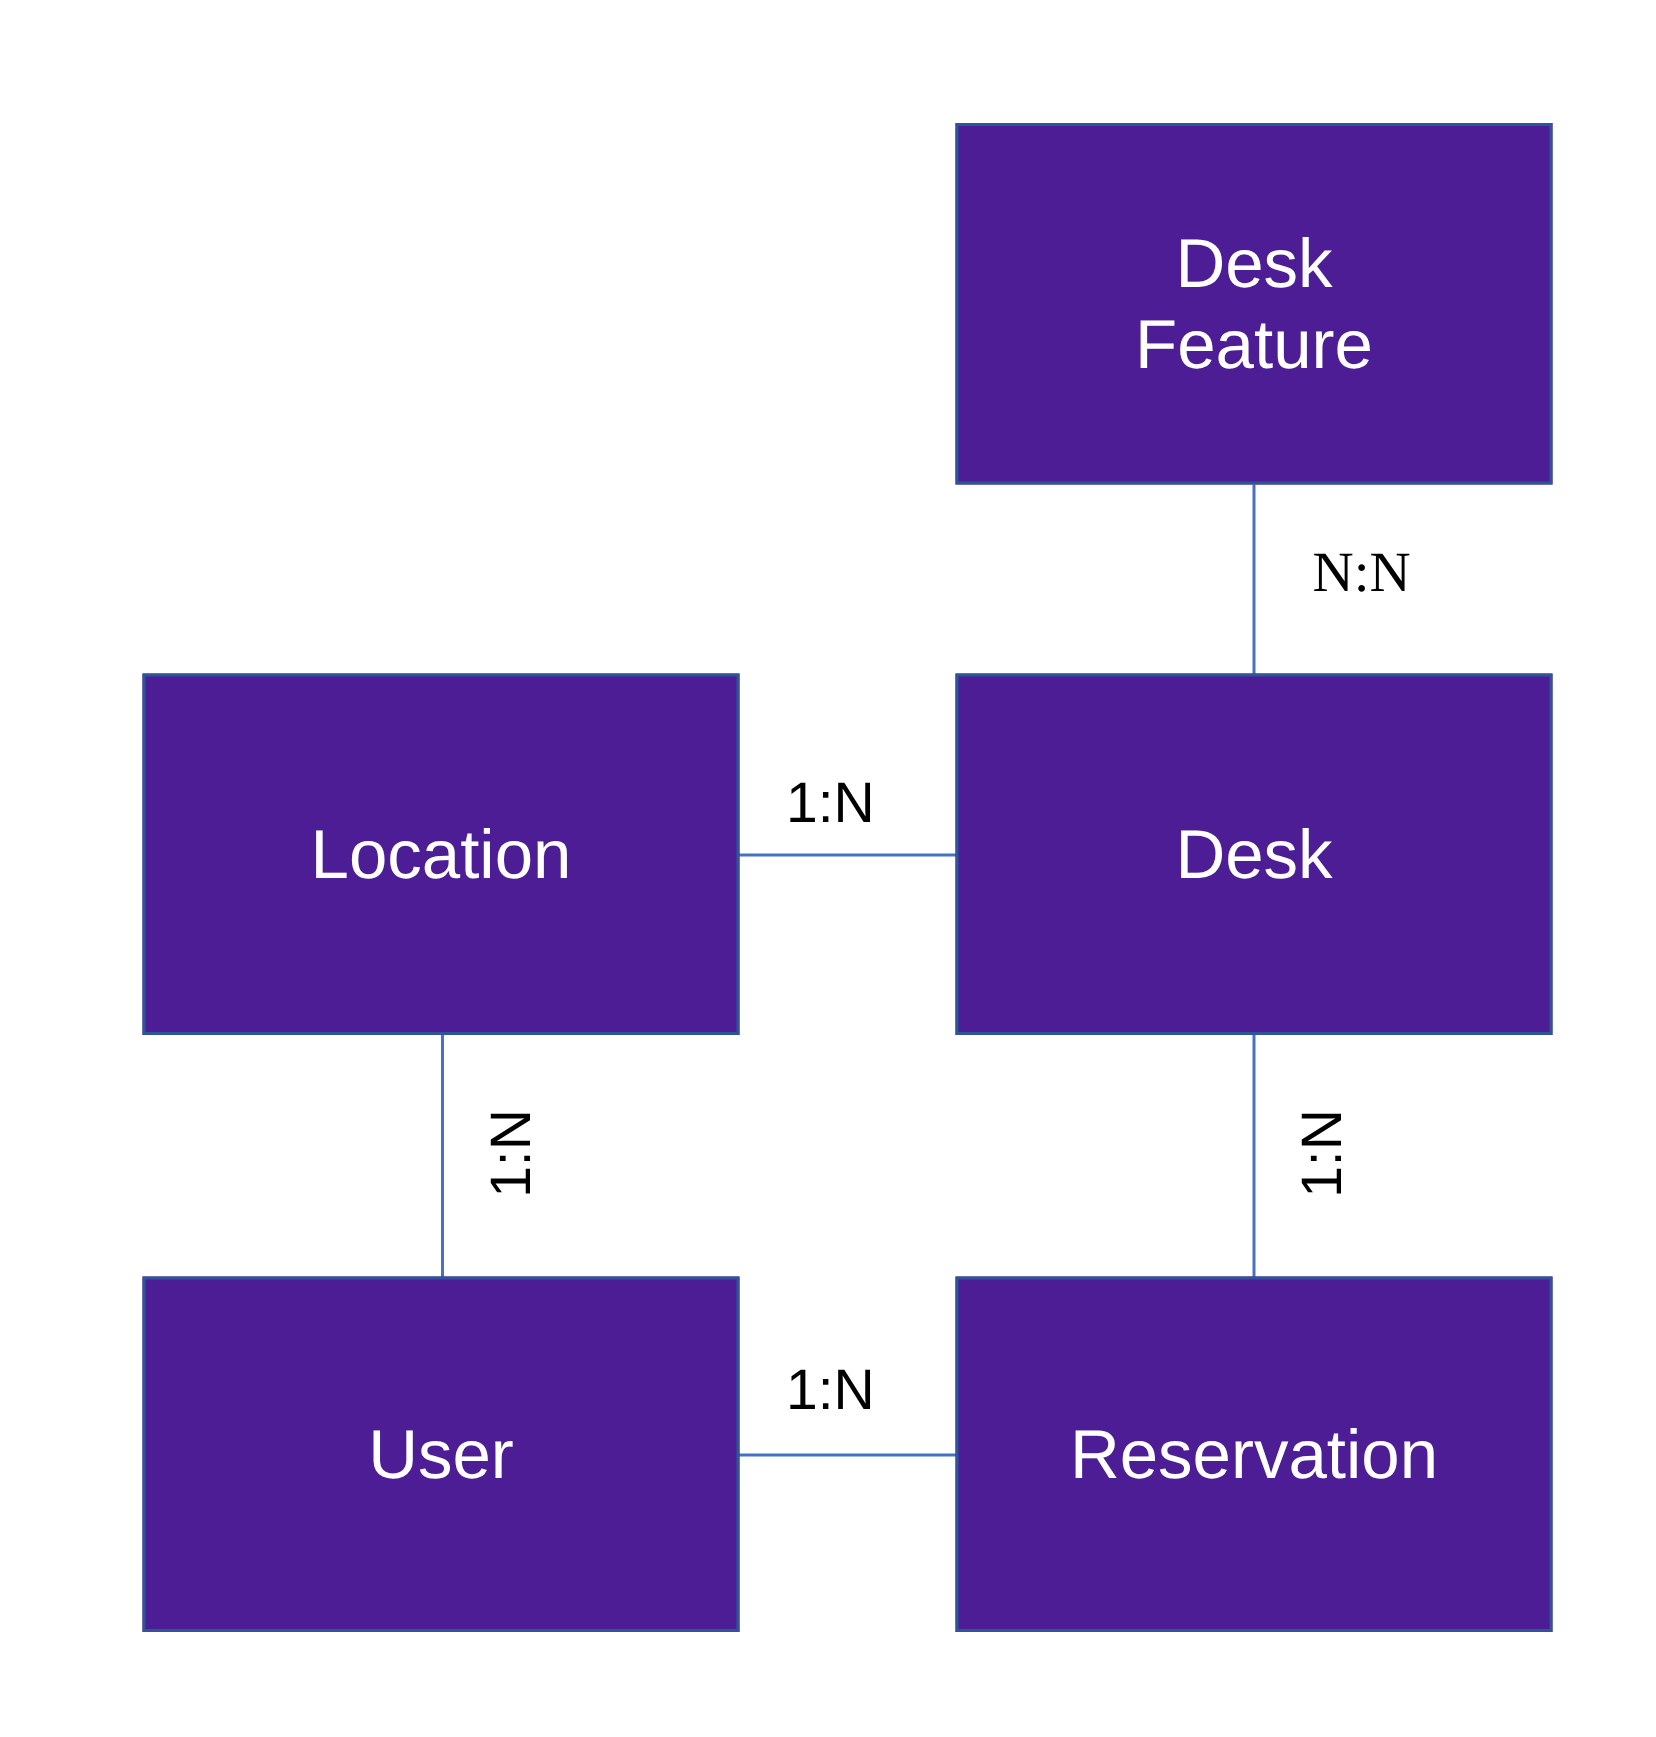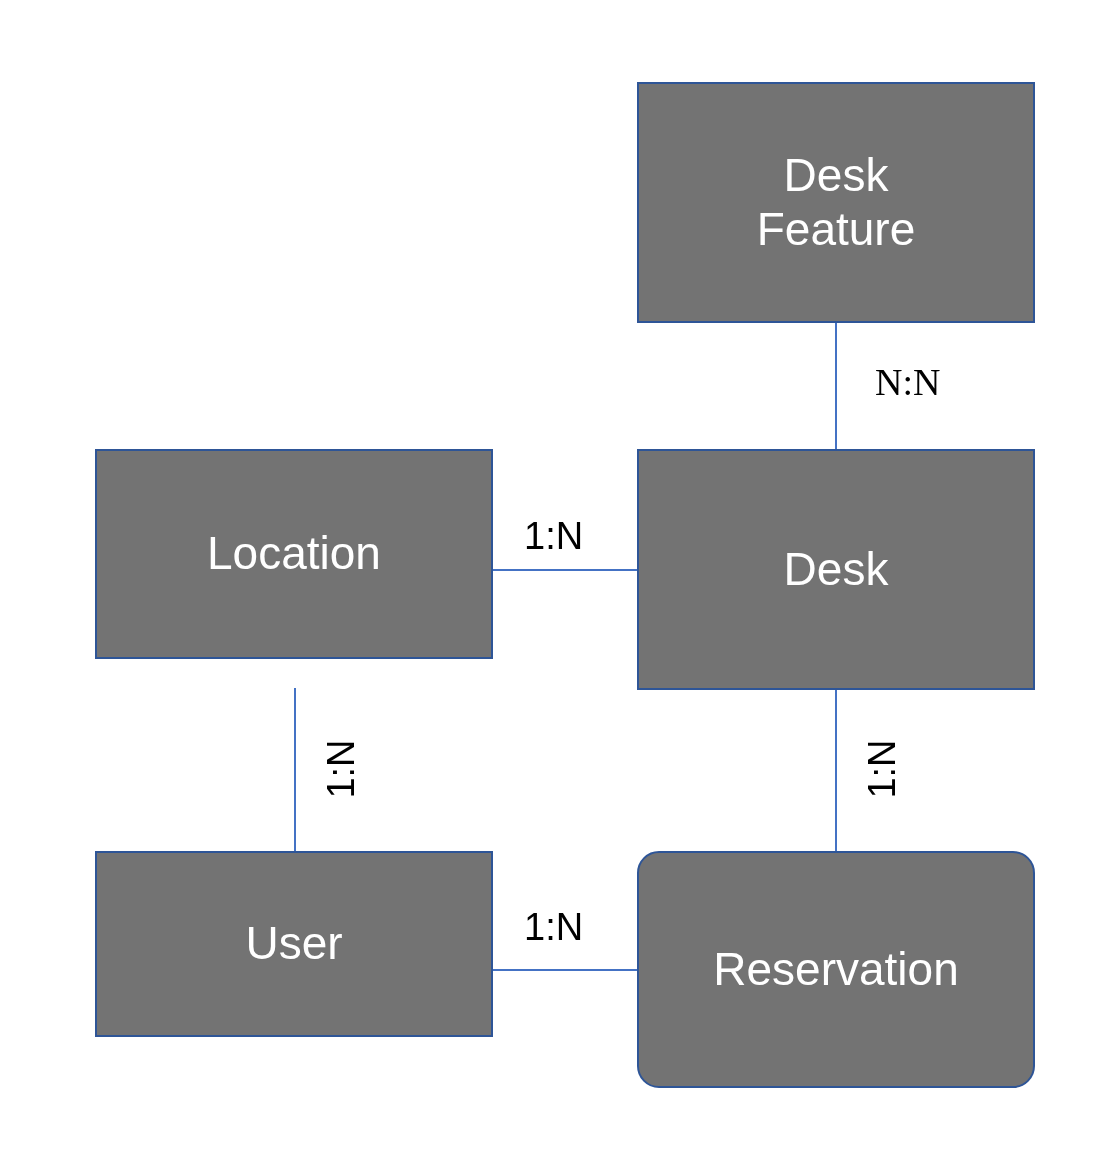--- a/index.html
+++ b/index.html
@@ -16,21 +16,21 @@
     position: relative;
     width: 1104px;
     height: 1158px;
     background: #ffffff;
     overflow: hidden;
   }
   
   .entity-box {
     position: absolute;
     box-sizing: border-box;
-    background: #737373;
+    background: #4c1d95;
     border: 2px solid #2E5597;
     display: flex;
     align-items: center;
     justify-content: center;
     z-index: 3;
   }
   .entity-label {
     color: #FFFFFF;
     font-size: 46px;
     line-height: 1.17;
@@ -76,33 +76,33 @@
 
   <div class="connector vertical" style="left:835px; top:688px; height:165px;"></div>
 
   <div class="connector horizontal" style="left:491px; top:969px; width:148px;"></div>
 
   <div class="entity-box" style="left:637px; top:82px; width:398px; height:241px;">
     <span class="entity-label">Desk
 Feature</span>
   </div>
 
-  <div class="entity-box" style="left:95px; top:449px; width:398px; height:210px;">
+  <div class="entity-box" style="left:95px; top:449px; width:398px; height:241px;">
     <span class="entity-label">Location</span>
   </div>
 
   <div class="entity-box" style="left:637px; top:449px; width:398px; height:241px;">
     <span class="entity-label">Desk</span>
   </div>
 
-  <div class="entity-box" style="left:95px; top:851px; width:398px; height:186px;">
+  <div class="entity-box" style="left:95px; top:851px; width:398px; height:237px;">
     <span class="entity-label">User</span>
   </div>
 
-  <div class="entity-box" style="left:637px; top:851px; width:398px; height:237px;border-radius:22px;">
+  <div class="entity-box" style="left:637px; top:851px; width:398px; height:237px;">
     <span class="entity-label">Reservation</span>
   </div>
 
   <div class="cardinality" style="left:875px; top:363px;font-family:Liberation Serif, serif;">N:N</div>
 
   <div class="cardinality" style="left:524px; top:517px;">1:N</div>
 
   <div class="cardinality rotated" style="left:304px; top:750px; width:74px; text-align:center;">1:N</div>
 
   <div class="cardinality rotated" style="left:845px; top:750px; width:74px; text-align:center;">1:N</div>

